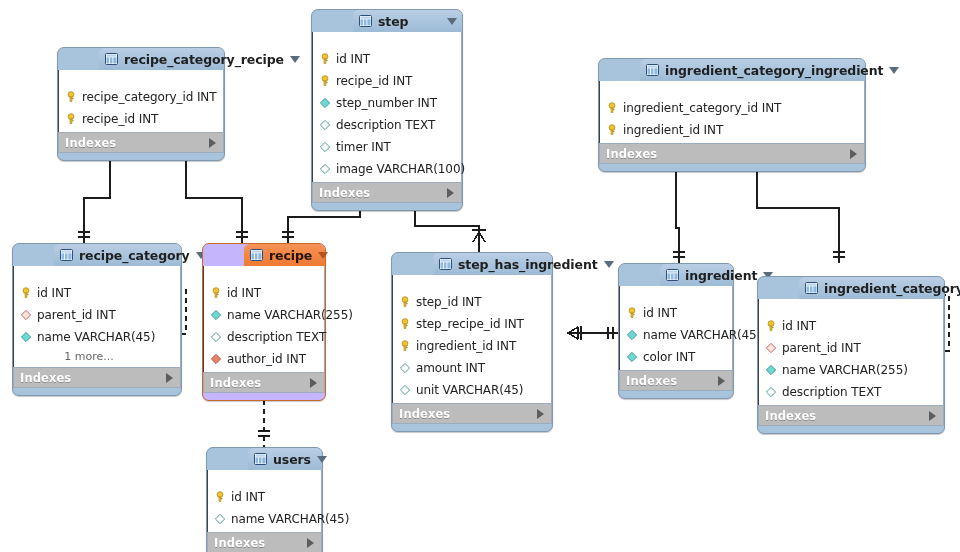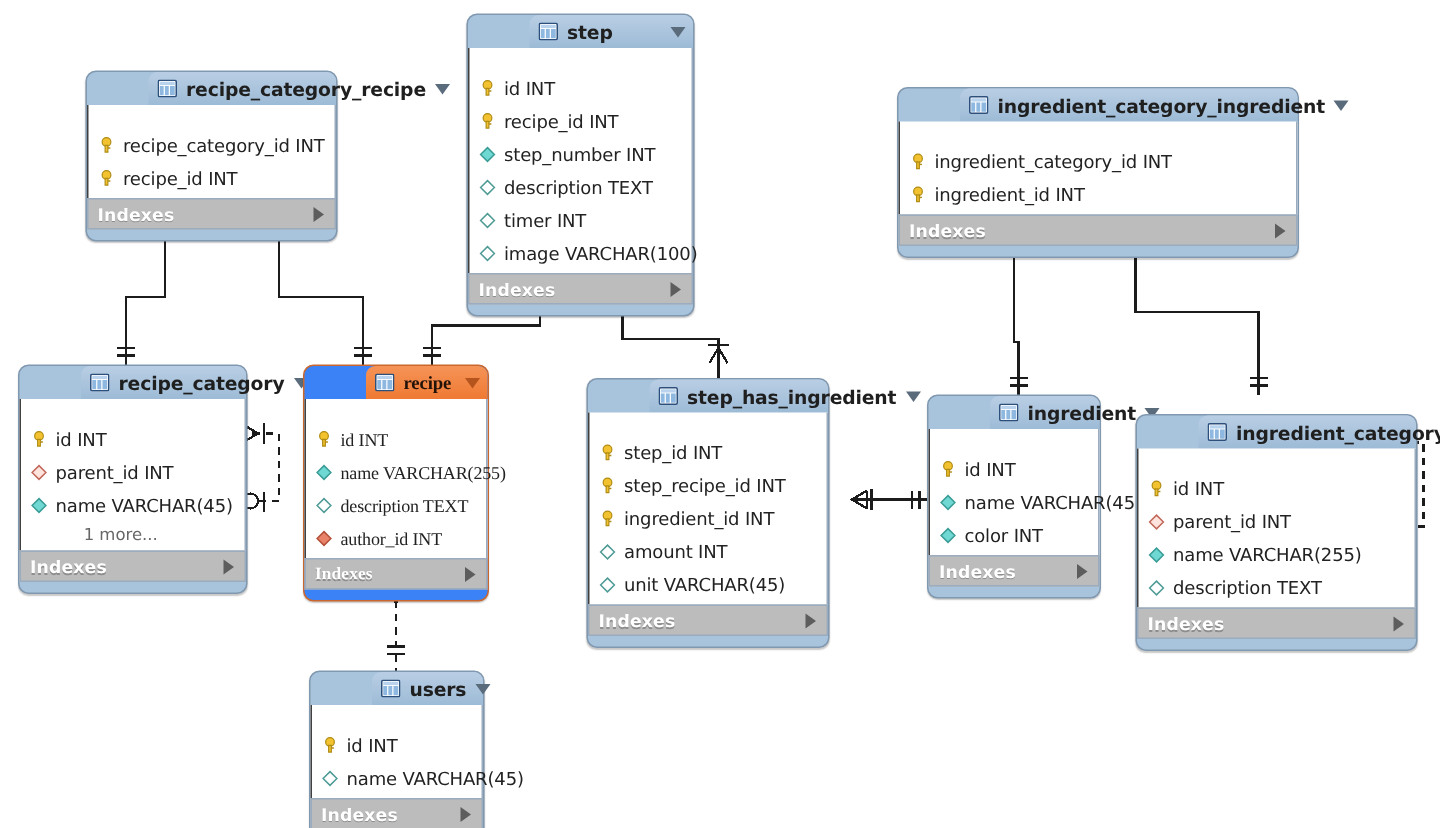--- a/index.html
+++ b/index.html
@@ -26,23 +26,22 @@
   .tbl {
     position: absolute;
     box-sizing: border-box;
     border-radius: 7px;
     background: #a8c4dd;
     border: 1px solid #8098b0;
     box-shadow: 0 1px 1px rgba(0,0,0,.22);
     padding-bottom: 7px;
   }
   .tbl.accent {
-    background: #3b82f6;
+    background: #c4b5fd;
     border-color: #c9672f;
-    font-family: Liberation Serif, serif;
   }
   .tbl-head {
     height: 22px;
     display: flex;
     align-items: center;
     padding: 0 5px 0 6px;
     border-radius: 6px 6px 0 0;
     background: linear-gradient(180deg,#b9cee4 0%, #9dbbd6 100%);
     box-sizing: border-box;
     margin-left: 41px;
@@ -385,21 +384,21 @@
               </svg>
             </span>
             <span class="col-name">ingredient_id INT</span>
           </div>
         </div>
         <div class="tbl-foot">
           <span class="tbl-foot-label">Indexes</span>
           <span class="tri-right"></span>
         </div>
       </div>
-      <div class="tbl" style="left: 12px; top: 243px; width: 153px;">
+      <div class="tbl" style="left: 12px; top: 243px; width: 170px;">
         <div class="tbl-head">
           <span>
             <svg class="tbl-icon" viewBox="0 0 13 12">
               <rect x="0.5" y="0.5" width="12" height="11" rx="1" fill="#ffffff" stroke="#2d4f7c"></rect>
               <rect x="1.5" y="1.5" width="10" height="2.2" fill="#b9d3ee"></rect>
               <rect x="1.5" y="4.3" width="2.6" height="6.2" fill="#8fb8e0"></rect>
               <rect x="4.9" y="4.3" width="2.6" height="6.2" fill="#8fb8e0"></rect>
               <rect x="8.3" y="4.3" width="3.2" height="6.2" fill="#8fb8e0"></rect>
             </svg>
           </span>

